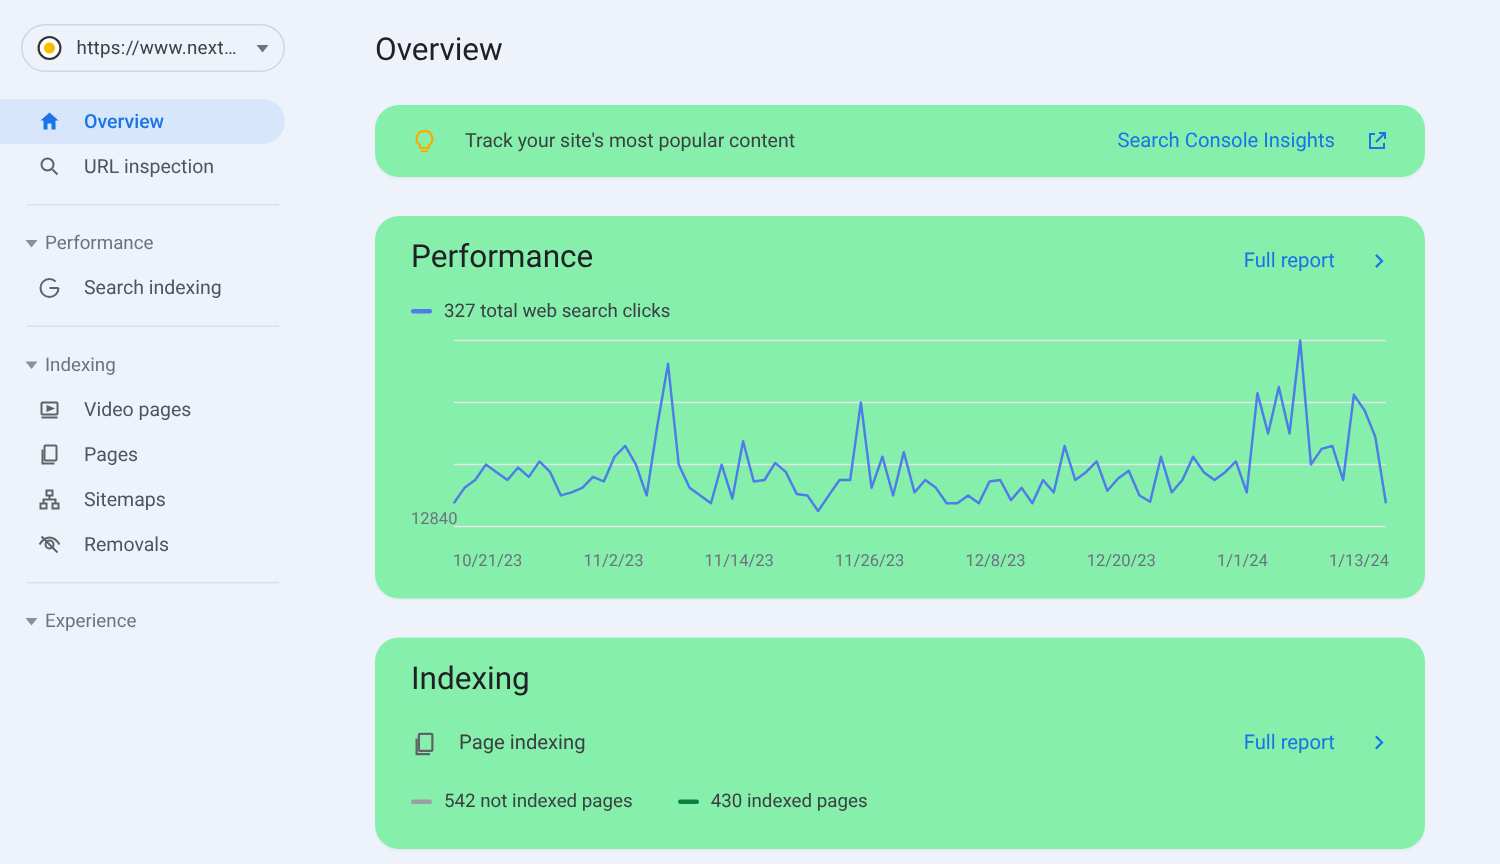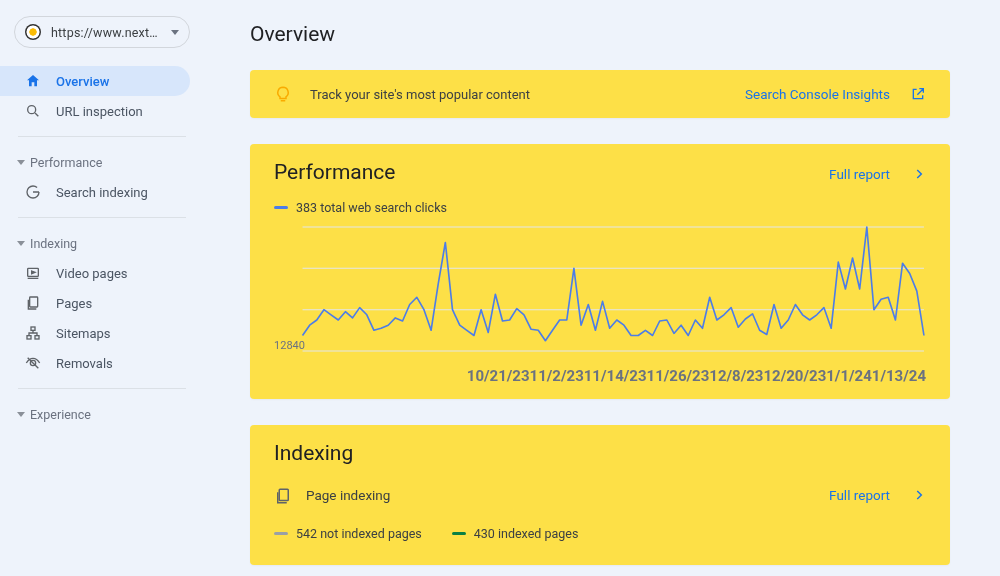--- a/index.html
+++ b/index.html
@@ -60,37 +60,37 @@
 }
 .nav-item .ic {
   width: 18px; height: 18px; margin-right: 14px; display: flex; align-items:center; justify-content:center;
 }
 .sep { border-top: 1px solid #dbe0e6; margin: 10px 14px 10px 18px; }
 .main {
   flex: 1; padding: 22px 50px 0 50px; overflow-y: auto;
 }
 .page-title { font-size: 21px; color: #202124; margin-bottom: 24px; font-weight: 400; }
 .card {
-  background: #fde047; border-radius: 4px; padding: 16px 24px; margin-bottom: 26px;
+  background: #86efac; border-radius: 16px; padding: 16px 24px; margin-bottom: 26px;
   box-shadow: 0 1px 2px rgba(0,0,0,0.04);
 }
 .insights-card { display: flex; align-items: center; height: 48px; padding: 0 24px; }
 .bulb { width: 18px; height: 18px; margin-right: 18px; color: #f9ab00; }
 .insights-text { font-size: 13px; color: #3c4043; }
 .insights-link { margin-left: auto; color: #1a73e8; font-size: 13.5px; display:flex; gap:20px; }
 .card-header { display: flex; align-items: baseline; margin-bottom: 16px; }
 .card-title { font-size: 21px; color: #202124; font-weight: 400; }
 .full-report { margin-left: auto; color: #1a73e8; font-size: 13.5px; display:flex; align-items:center; gap:22px; }
 .chevron { width: 14px; height: 14px; }
 .legend { display:flex; gap: 30px; align-items:center; margin-bottom: 8px; }
 .legend-item { display:flex; align-items:center; font-size: 12.5px; color:#3c4043; gap:8px;}
 .swatch { width: 14px; height: 3px; border-radius: 2px; }
 .chart-wrap { position: relative; height: 160px; }
 .chart-svg { width: 100%; height: 140px; display:block; }
-.x-ticks { display:flex; justify-content:flex-end; font-size:15px; color:#6b7280; padding: 4px 0 0 28px; font-weight: bold; }
+.x-ticks { display:flex; justify-content:space-between; font-size:11px; color:#6b7280; padding: 4px 0 0 28px; }
 .y-labels { position:absolute; left:0; top:0; height: 128px; width: 24px; display:flex; flex-direction:row; justify-content:space-between; align-items:flex-end; }
 .y-labels span { font-size:11px; color:#6b7280; line-height:1; }
 .indexing-row { display:flex; align-items:flex-start; font-size:13.5px; gap:14px; margin-bottom:18px; }
 .ext-icon { width:16px; height:16px; }
 </style>
 </head>
 <body>
 
 <div class="app">
   <aside class="sidebar">
@@ -212,21 +212,21 @@
           <span class="chevron">
             <svg viewBox="0 0 24 24" width="14" height="14" fill="none" stroke="#1a73e8" stroke-width="2.5">
                 <path d="M9 5l7 7-7 7"></path>
               </svg>
           </span>
         </a>
       </div>
       <div class="legend">
         <div class="legend-item">
           <span class="swatch" style="background:#4c7de8"></span>
-          <span>383 total web search clicks</span>
+          <span>327 total web search clicks</span>
         </div>
       </div>
       <div class="chart-wrap">
         <div class="y-labels" id="y-labels">
             <span>12</span>
             <span>8</span>
             <span>4</span>
             <span>0</span>
           </div>
         <svg class="chart-svg" id="chart-svg" viewBox="0 0 640 140" preserveAspectRatio="none">

